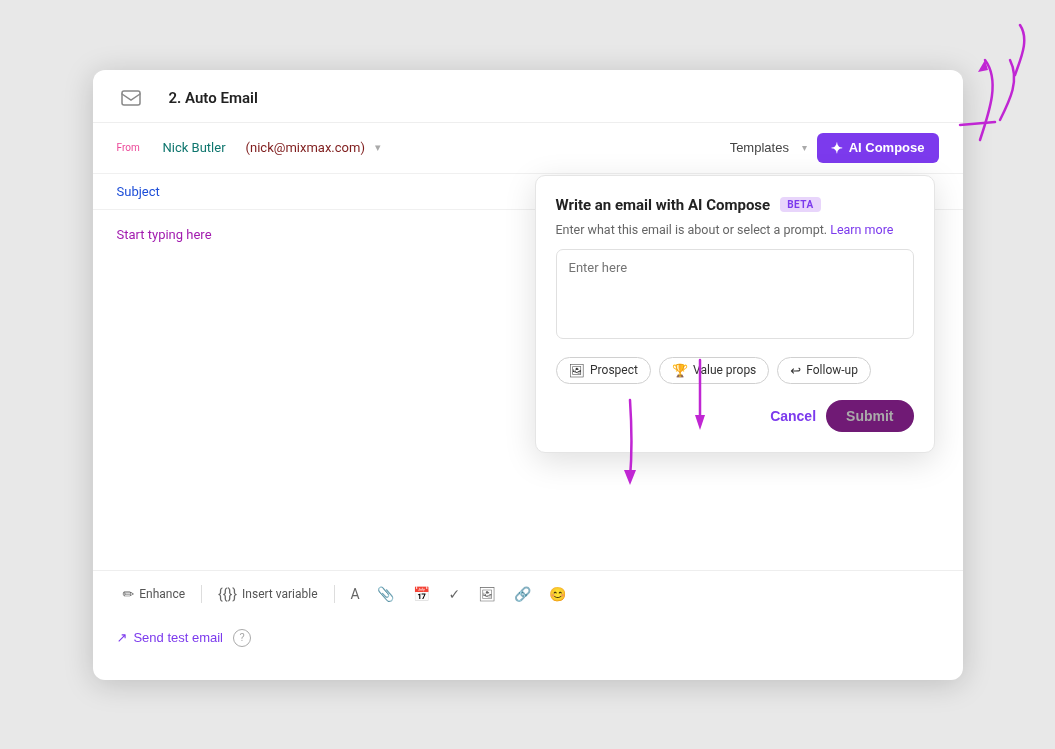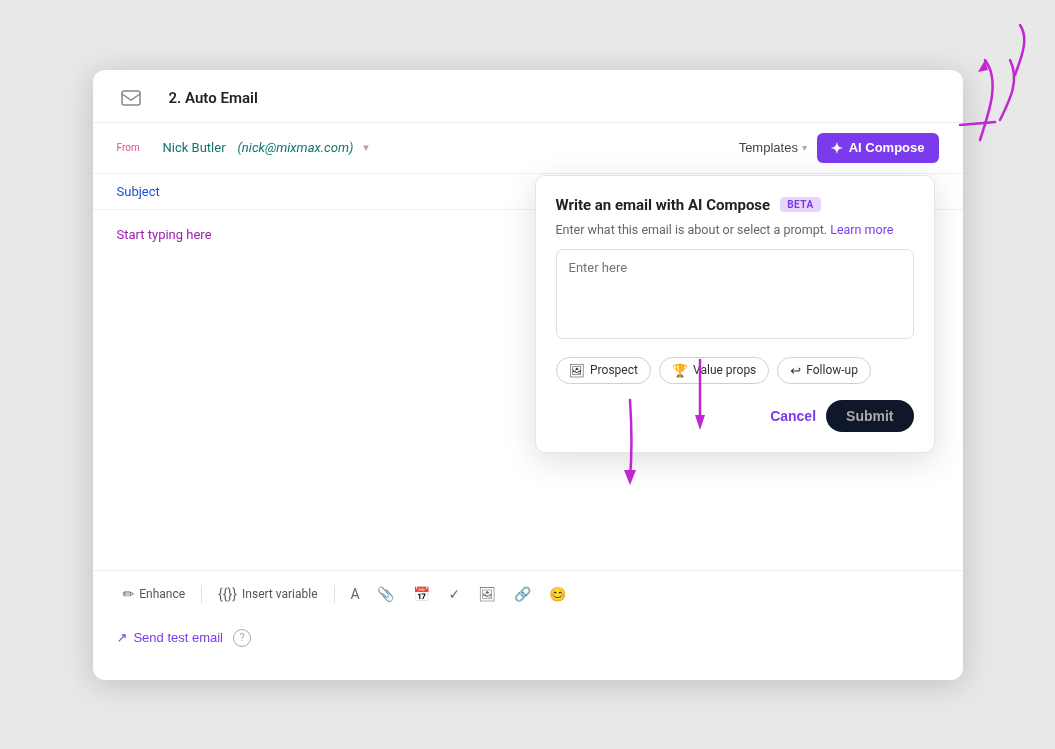--- a/index.html
+++ b/index.html
@@ -106,21 +106,21 @@
     }
 
     .templates-btn {
       background: none;
       border: none;
       cursor: pointer;
       font-size: 13px;
       color: #444;
       display: flex;
       align-items: center;
-      gap: 4px;
+      gap: 13px;
     }
 
     .templates-chevron {
       font-size: 10px;
       color: #aaa;
     }
 
     .ai-compose-btn {
       background: #7c3aed;
       color: #fff;
@@ -324,21 +324,21 @@
     .cancel-btn {
       background: none;
       border: none;
       color: #7c3aed;
       font-size: 14px;
       font-weight: 600;
       cursor: pointer;
     }
 
     .submit-btn {
-      background: #0f172a;
+      background: #701a75;
       border: none;
       border-radius: 16px;
       padding: 8px 20px;
       font-size: 14px;
       font-weight: 600;
       color: #aaa;
       cursor: not-allowed;
     }
   </style>
 </head>
@@ -375,21 +375,21 @@
           <rect x="1" y="1" width="18" height="14" rx="2" stroke="#888" stroke-width="1.5"></rect>
           <path d="M1 4l9 6 9-6" stroke="#888" stroke-width="1.5" stroke-linecap="round"></path>
         </svg>
       </div>
       <span class="header-title">2. Auto Email</span>
     </div>
 
     <div class="from-row">
       <span class="from-label">From</span>
       <span class="from-value">Nick Butler</span>
-      <span class="from-value" style="color:#0f766e; margin-left:4px;font-style:italic;">(nick@mixmax.com)</span>
+      <span class="from-value" style="color:#7f1d1d; margin-left:12px;">(nick@mixmax.com)</span>
       <span class="from-dropdown-arrow">▾</span>
 
       <div class="from-row-right">
         <button class="templates-btn">
           <span>Templates</span>
           <span class="templates-chevron">▾</span>
         </button>
         <button class="ai-compose-btn">
           <span class="ai-icon">✦</span>
           <span>AI Compose</span>

